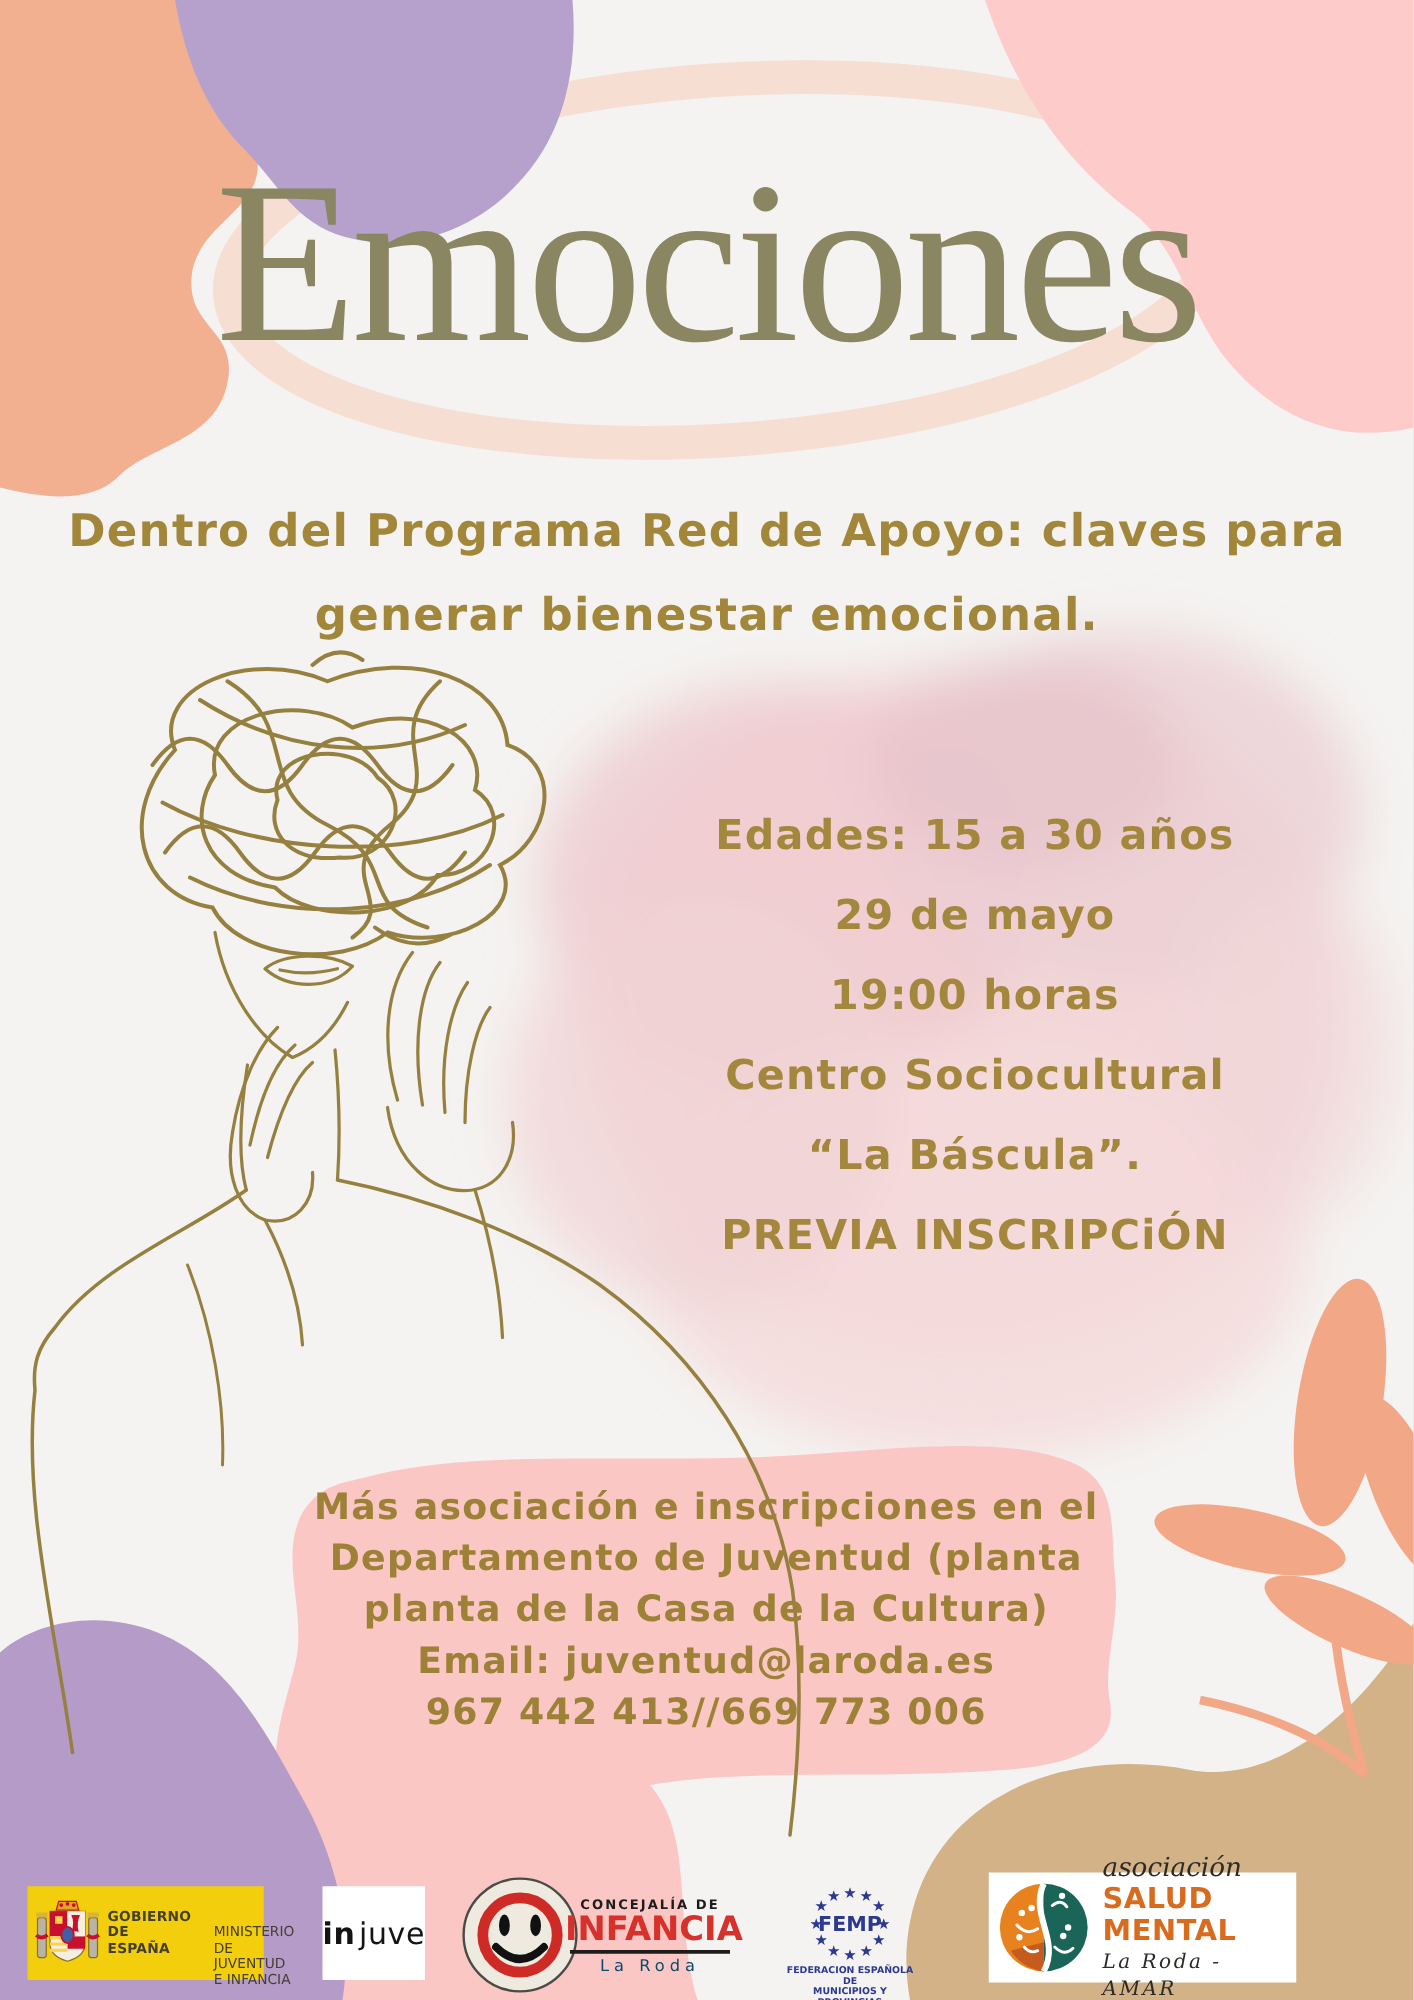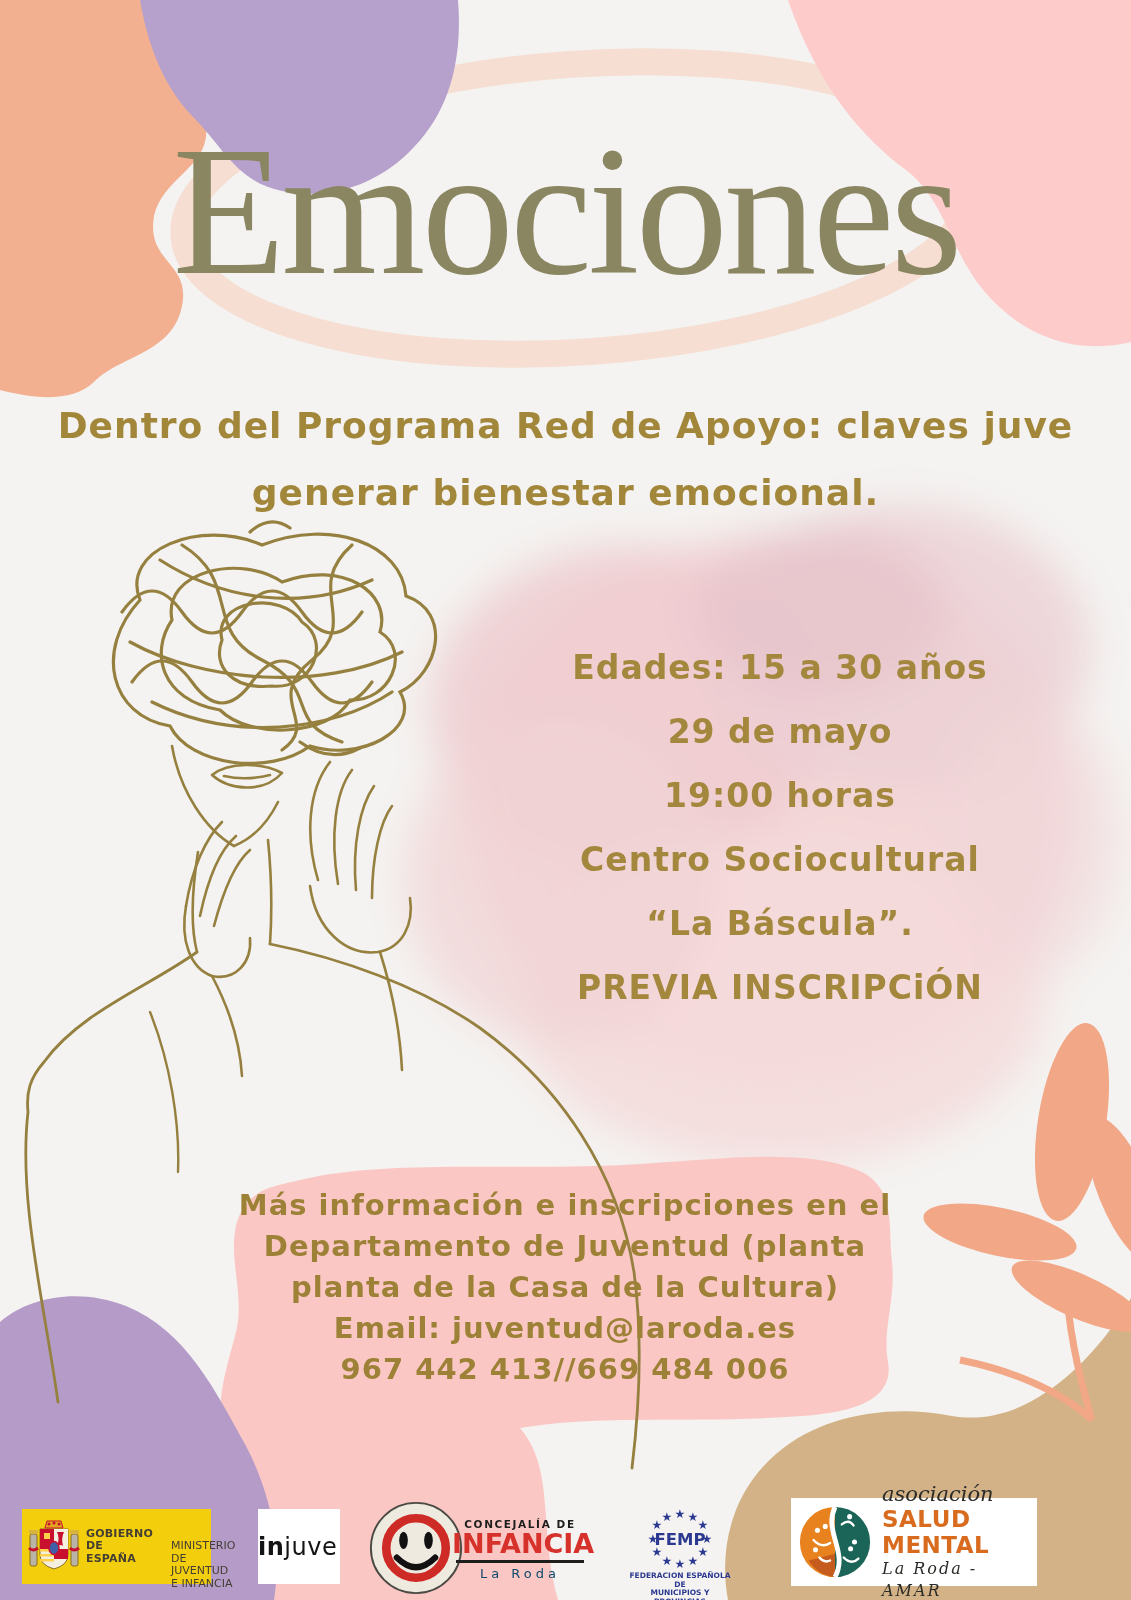--- a/index.html
+++ b/index.html
@@ -39,21 +39,21 @@
   .gob-box .arms{flex:0 0 auto; margin-left:6px;}
   .gob-text{
     font-size:11px; font-weight:bold; color:#443e33; line-height:12.5px;
     margin-left:6px; letter-spacing:0.2px;
   }
   .gob-divider{width:2px; height:56px; background:#fdf6da; margin:0 8px 0 10px;}
   .min-text{font-size:11px; font-weight:normal; color:#443e33; line-height:12.5px;margin-top:37px;}
 
   .injuve-box{
     left:258px; top:1509px; width:82px; height:75px; background:#ffffff;
-    display:flex; align-items:center; justify-content:flex-start;
+    display:flex; align-items:center; justify-content:space-between;
     font-size:24px; color:#141414; letter-spacing:0.5px;
   }
   .injuve-box .in{font-weight:bold;}
 
   .smiley{left:368px; top:1500px; width:96px; height:96px;}
 
   .concejalia{left:452px; top:1518px; width:136px; text-align:center;}
   .concejalia .l1{font-size:10.5px; font-weight:bold; color:#1d1d1b; letter-spacing:1.6px;}
   .concejalia .l2{font-size:27px; font-weight:bold; color:#d6312b; letter-spacing:0px; line-height:28px;}
   .concejalia .rule{height:2.5px; background:#1d1d1b; margin:2px 4px 3px 4px;}
@@ -182,39 +182,39 @@
         <path d="M214,926 C224,888 236,862 250,850"></path>
         <path d="M186,906 C180,940 190,968 212,976 C236,981 252,962 250,938"></path>
         <path d="M212,976 C230,1010 240,1042 242,1076"></path>
       </g>
     </g>
   </svg>
 
   <div class="txt title">Emociones</div>
 
   <div class="txt subtitle">
-    <div>Dentro del Programa Red de Apoyo: claves juve</div>
+    <div>Dentro del Programa Red de Apoyo: claves para</div>
     <div>generar bienestar emocional.</div>
   </div>
 
   <div class="details">
     <div>Edades: 15 a 30 años</div>
     <div>29 de mayo</div>
     <div>19:00 horas</div>
     <div>Centro Sociocultural</div>
     <div>“La Báscula”.</div>
     <div>PREVIA INSCRIPCiÓN</div>
   </div>
 
   <div class="info">
-    <div>Más información e inscripciones en el</div>
+    <div>Más asociación e inscripciones en el</div>
     <div>Departamento de Juventud (planta</div>
     <div>planta de la Casa de la Cultura)</div>
     <div>Email: juventud@laroda.es</div>
-    <div>967 442 413//669 484 006</div>
+    <div>967 442 413//669 773 006</div>
   </div>
 
   <div class="abs gob-box">
     <svg class="arms" width="52" height="58" viewBox="0 0 52 58">
       <rect x="2" y="16" width="7" height="32" rx="2" fill="#b9b4a6" stroke="#8a6d1f" stroke-width="1"></rect>
       <rect x="43" y="16" width="7" height="32" rx="2" fill="#b9b4a6" stroke="#8a6d1f" stroke-width="1"></rect>
       <rect x="1" y="12" width="9" height="4" fill="#d8b43c"></rect>
       <rect x="42" y="12" width="9" height="4" fill="#d8b43c"></rect>
       <path d="M1,30 q4,4 9,0 M42,30 q4,4 9,0" stroke="#c8102e" stroke-width="3" fill="none"></path>
       <path d="M17,10 h18 l-2,-7 h-14 Z" fill="#e3a520" stroke="#c8102e" stroke-width="1"></path>

